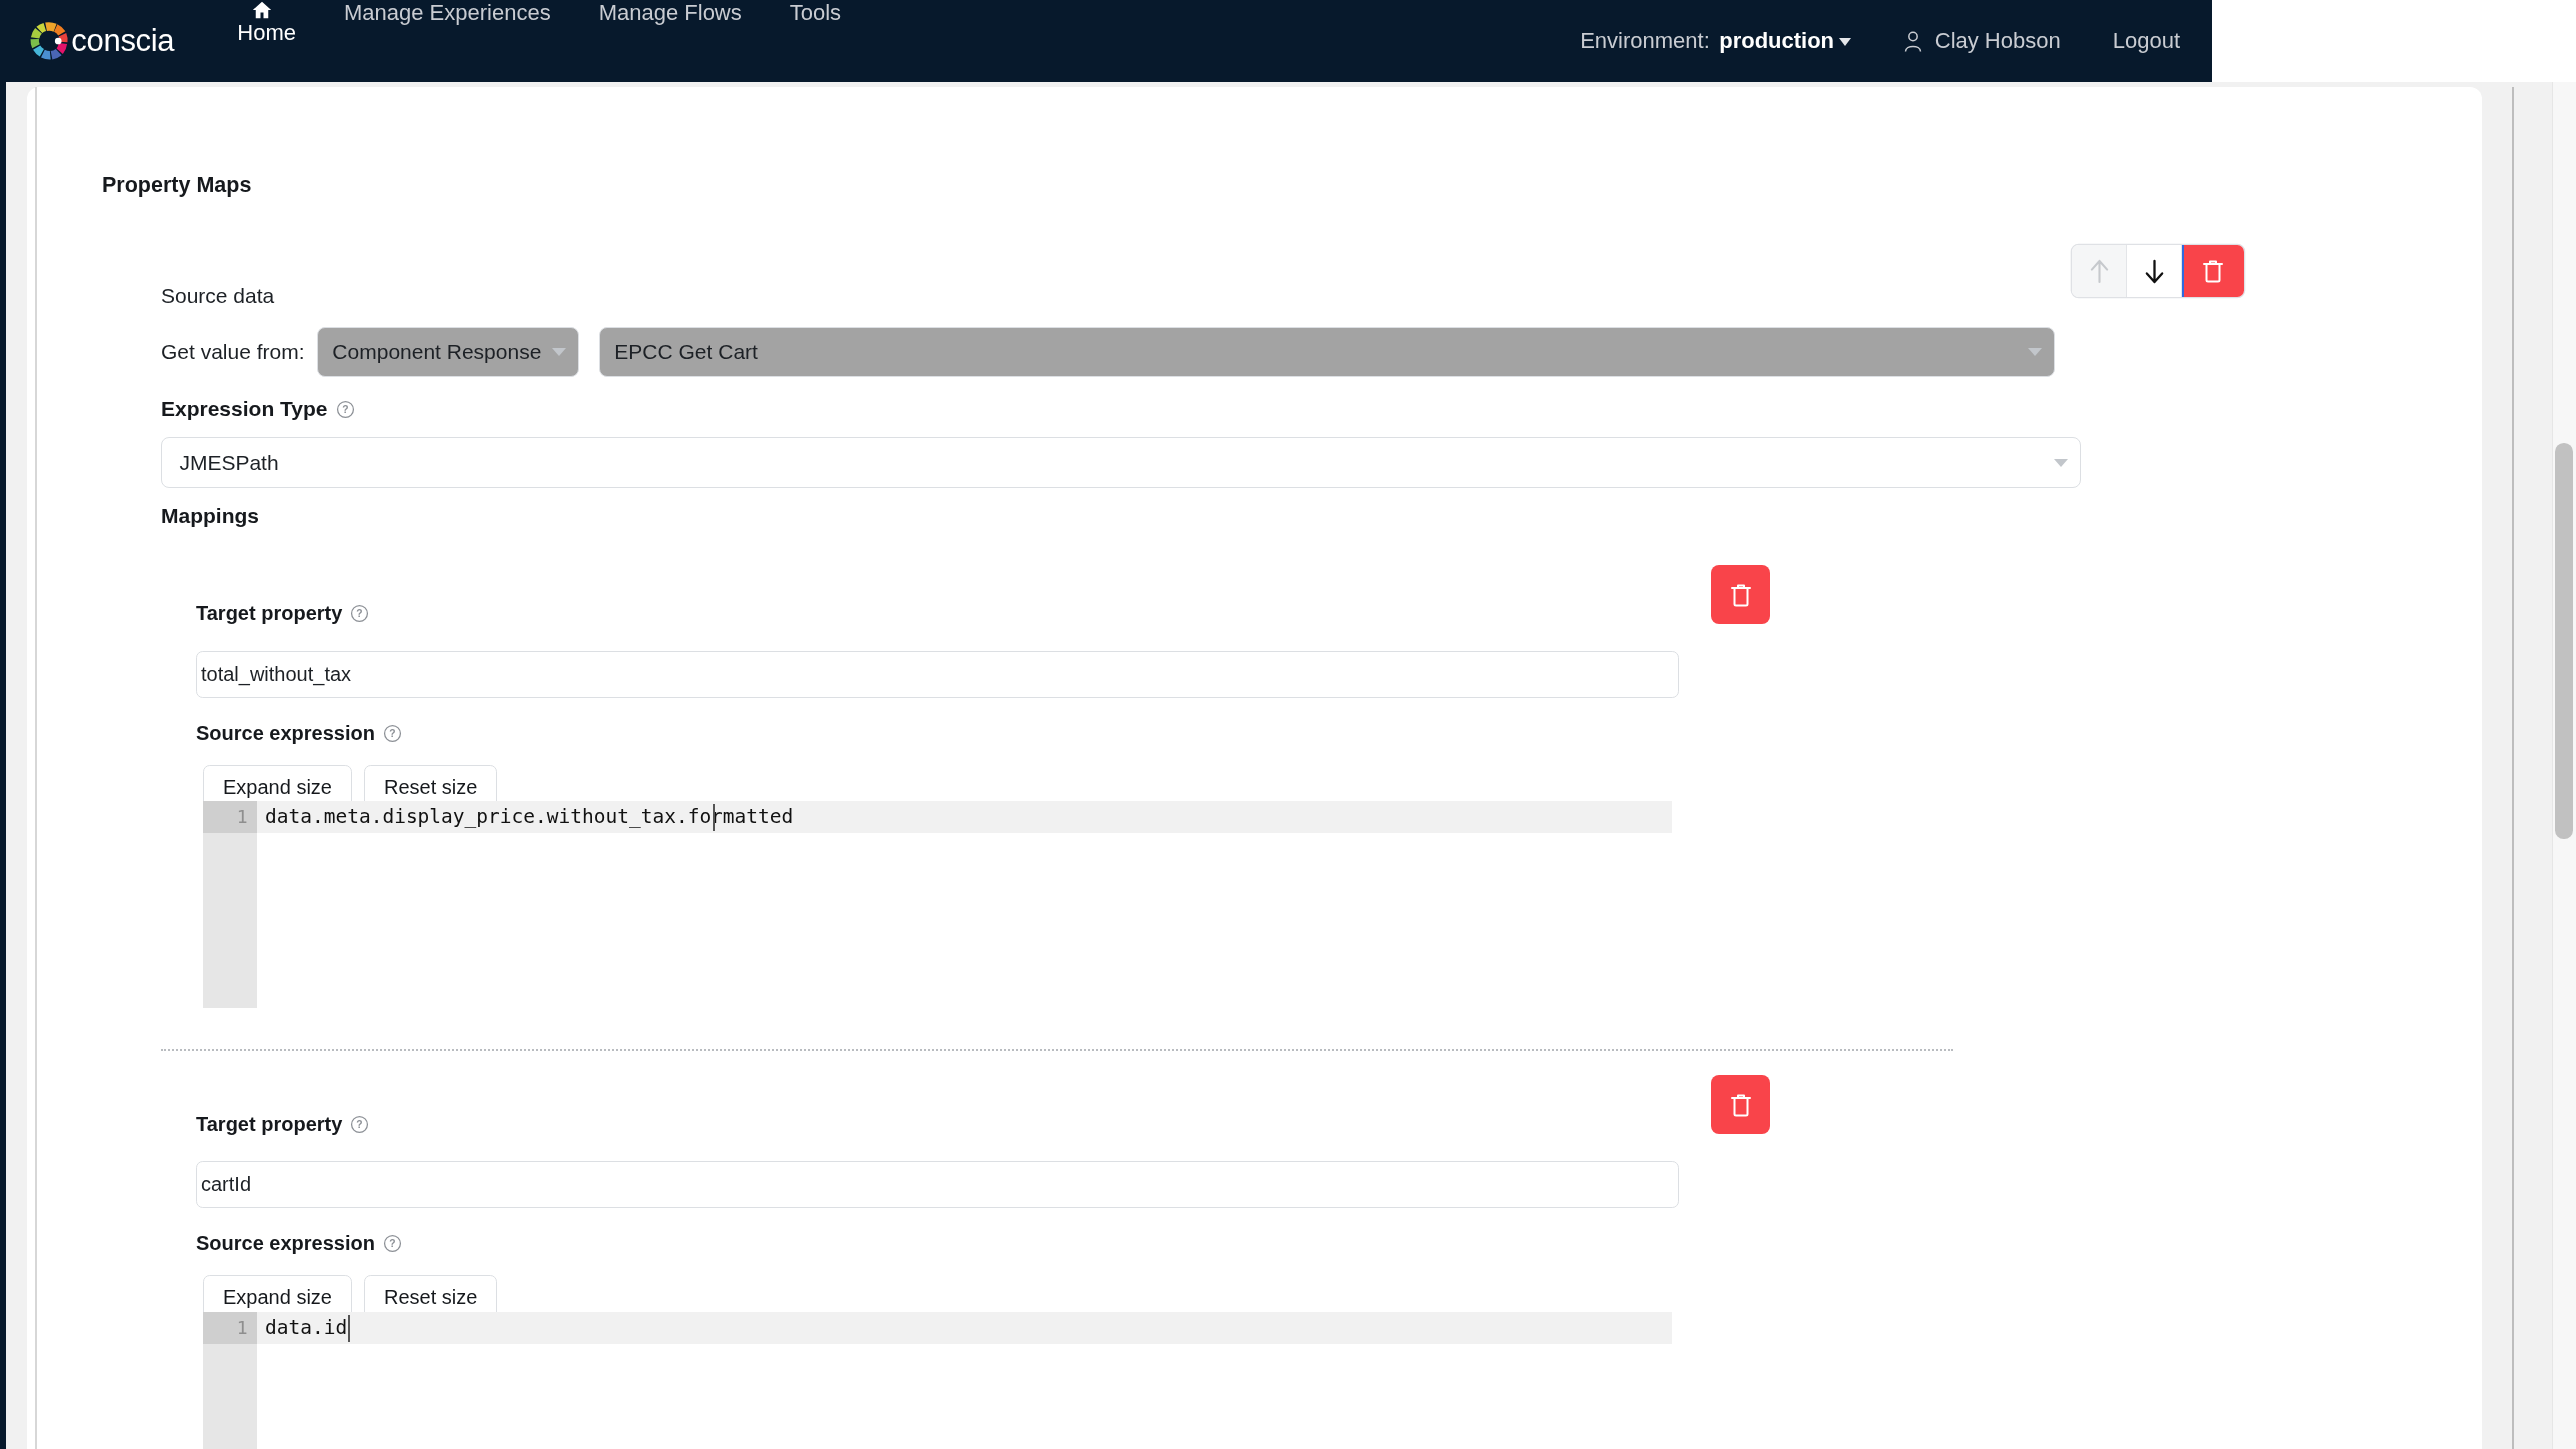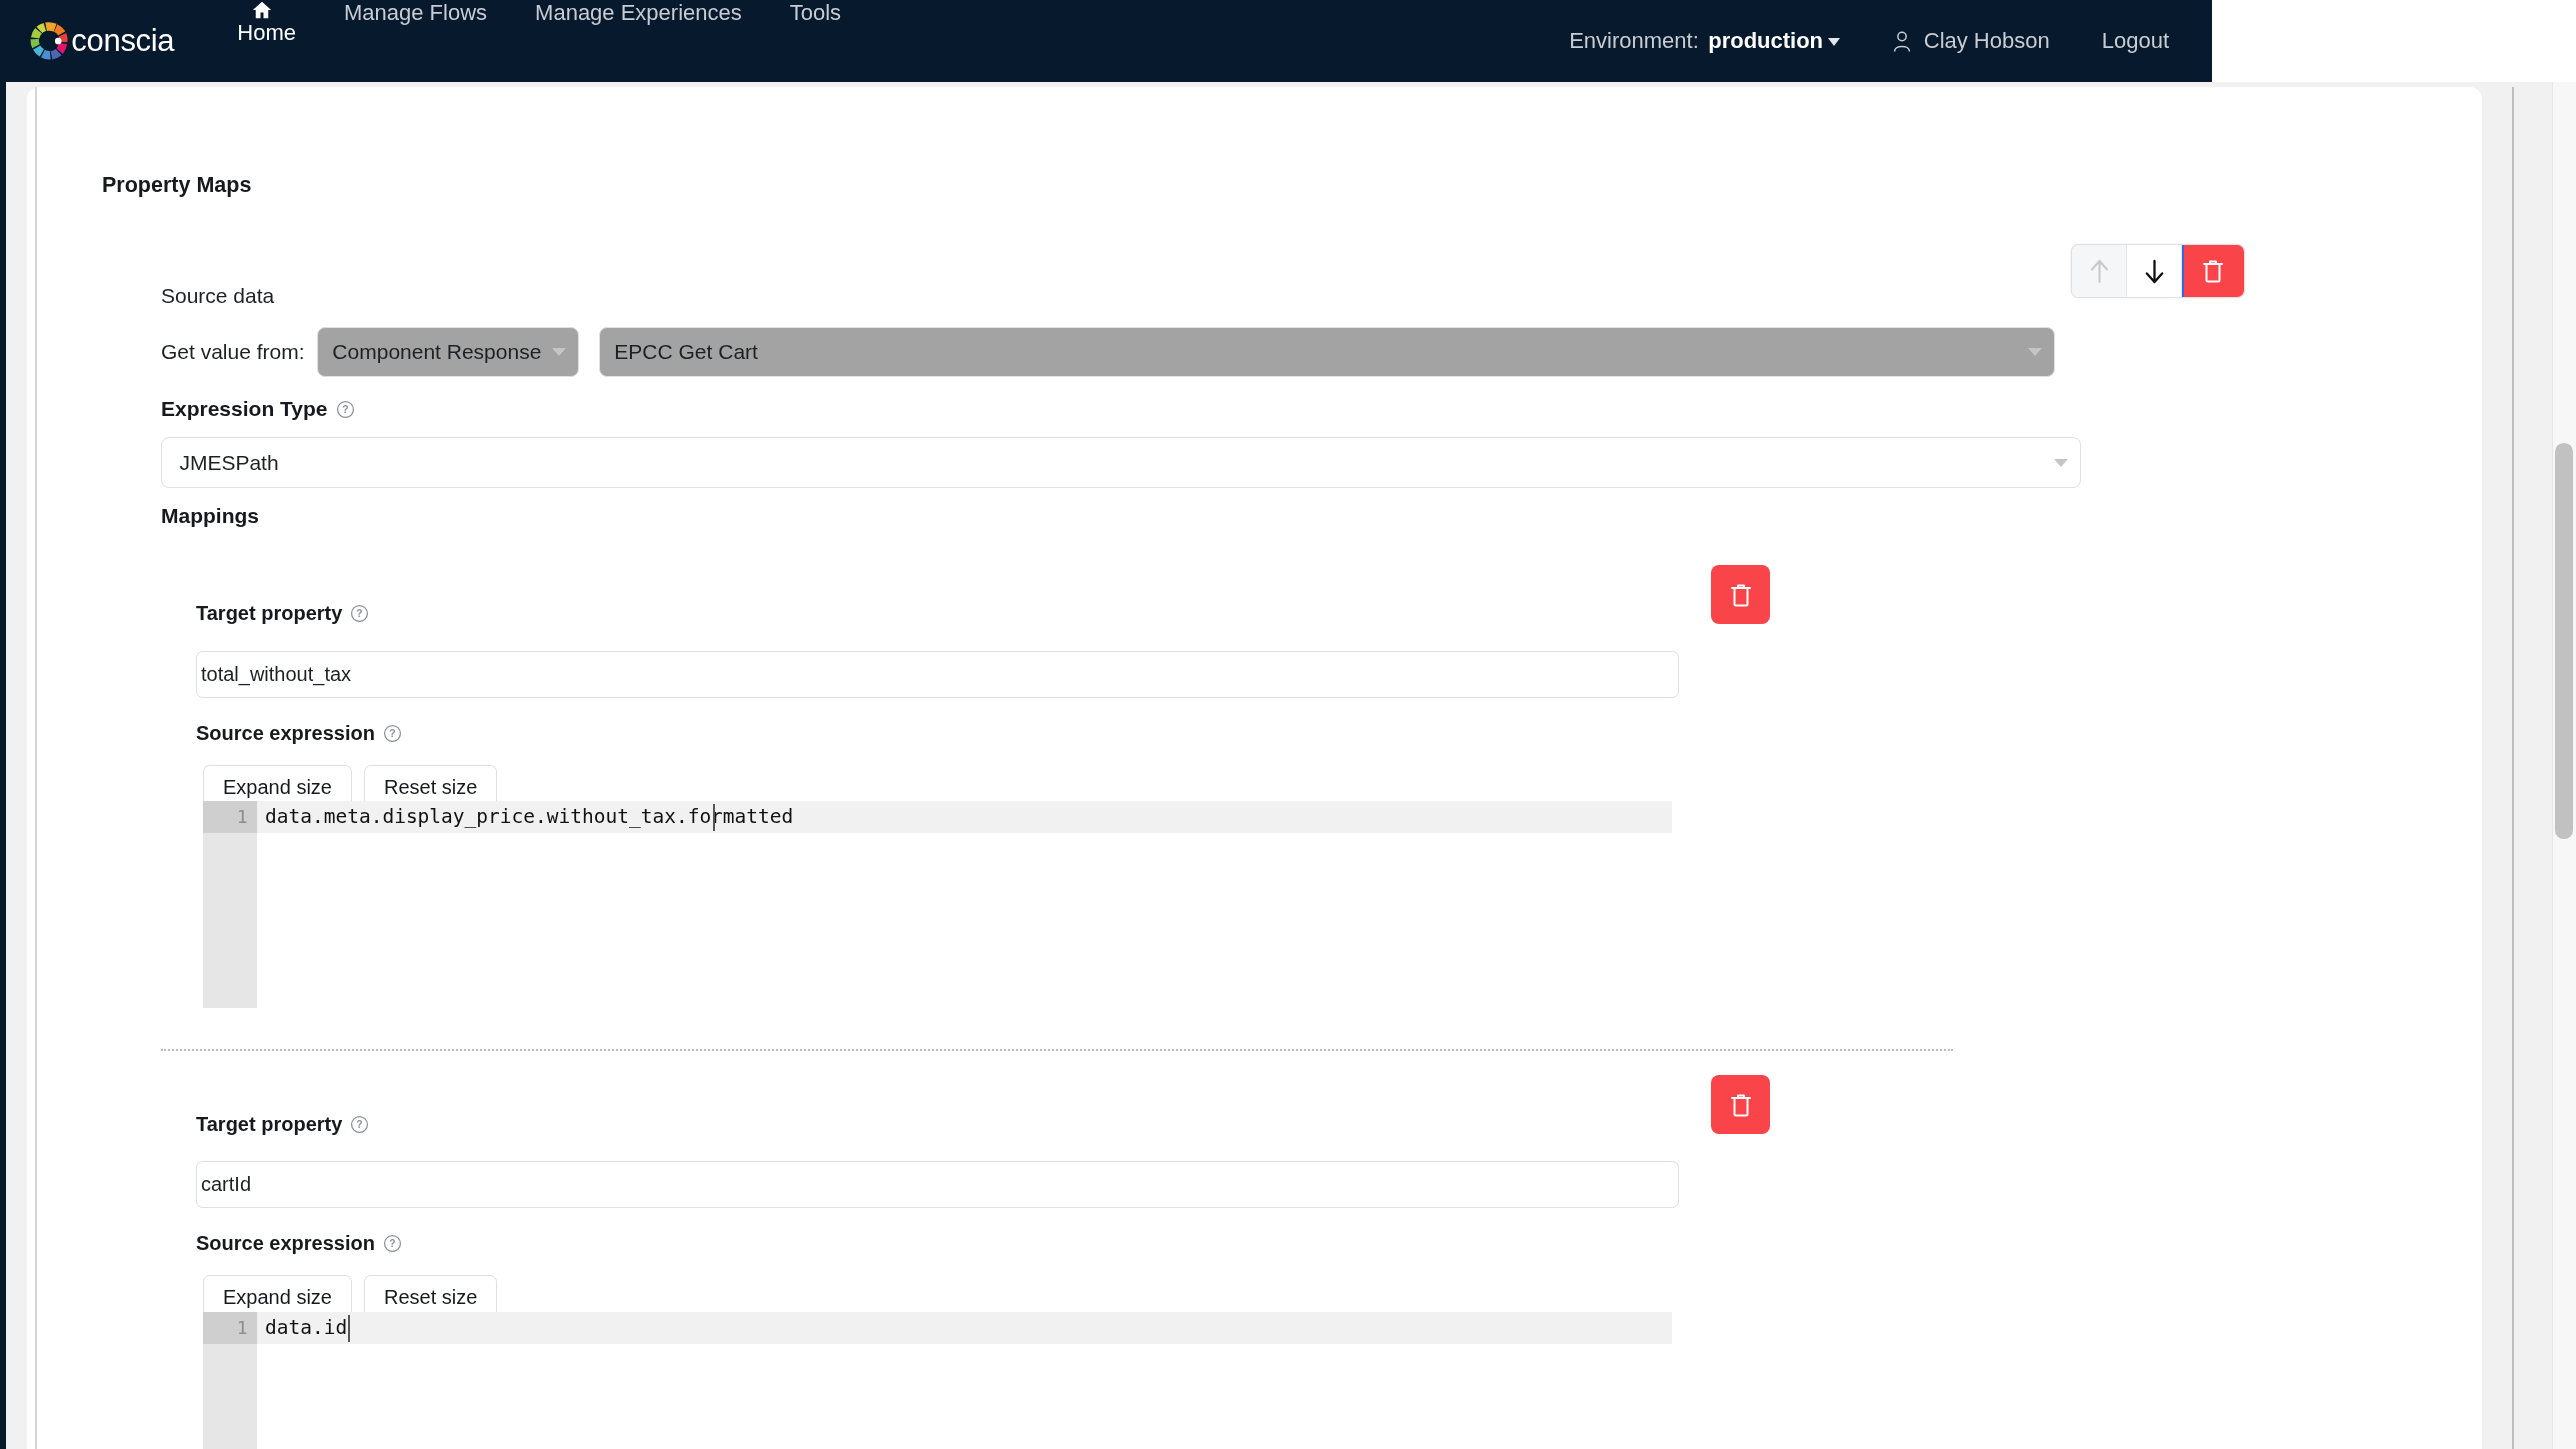--- a/index.html
+++ b/index.html
@@ -51,21 +51,21 @@
     flex-direction: column;
   }
   .nav-link.active { color: #ffffff; }
   .home-ico { width: 20px; height: 20px; margin-right: 9.4px; display:block; }
 
   .nav-right {
     margin-left: auto;
     display: flex;
     align-items: center;
     height: 100%;
-    padding-right: 43px;
+    padding-right: 32px;
   }
   .env-wrap {
     display: flex;
     align-items: baseline;
     color: #c9ccd2;
     font-size: 22px;
     margin-right: 52px;
     cursor: pointer;
     white-space: nowrap;
   }
@@ -438,24 +438,24 @@
   </div>
 
   <div class="nav-links">
     <div class="nav-link active">
       <svg class="home-ico" viewBox="0 0 24 24">
         <path d="M12 2 L23 12 L19.5 12 L19.5 22 L13.8 22 L13.8 15 L10.2 15 L10.2 22 L4.5 22 L4.5 12 L1 12 Z" fill="#ffffff"></path>
       </svg>
       <span>Home</span>
     </div>
     <div class="nav-link">
+      <span>Manage Experiences</span>
+    </div>
+    <div class="nav-link">
       <span>Manage Flows</span>
-    </div>
-    <div class="nav-link">
-      <span>Manage Experiences</span>
     </div>
     <div class="nav-link">
       <span>Tools</span>
     </div>
   </div>
 
   <div class="nav-right">
     <div class="env-wrap">
       <span class="env-label">Environment:</span>
       <span class="env-value">production</span>

